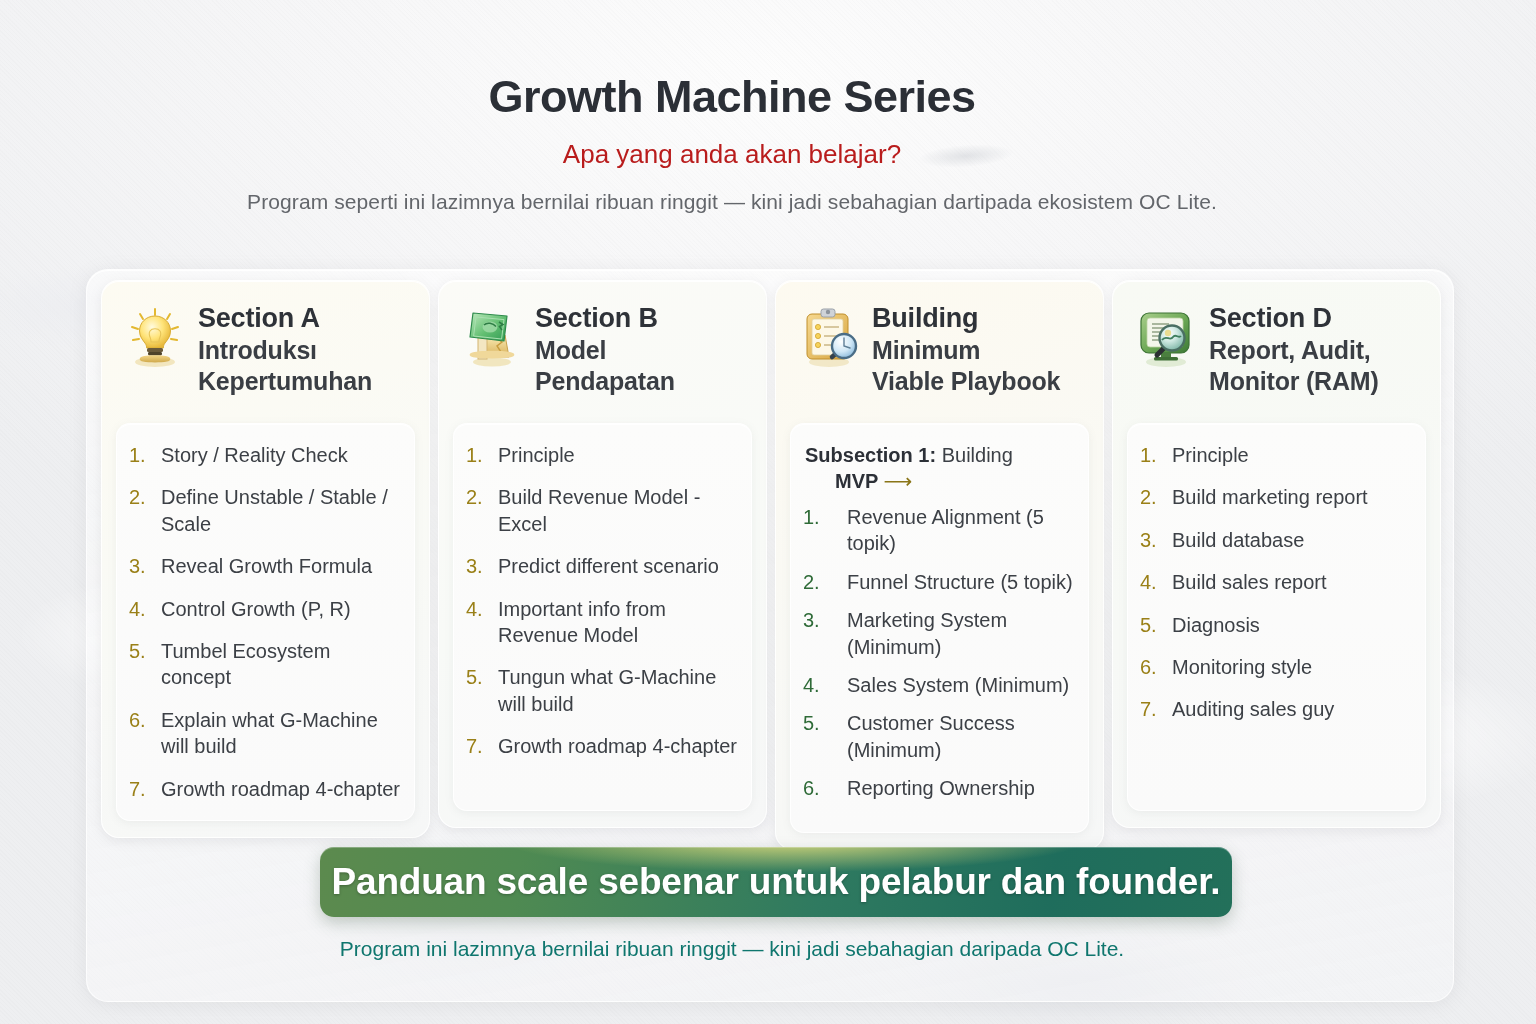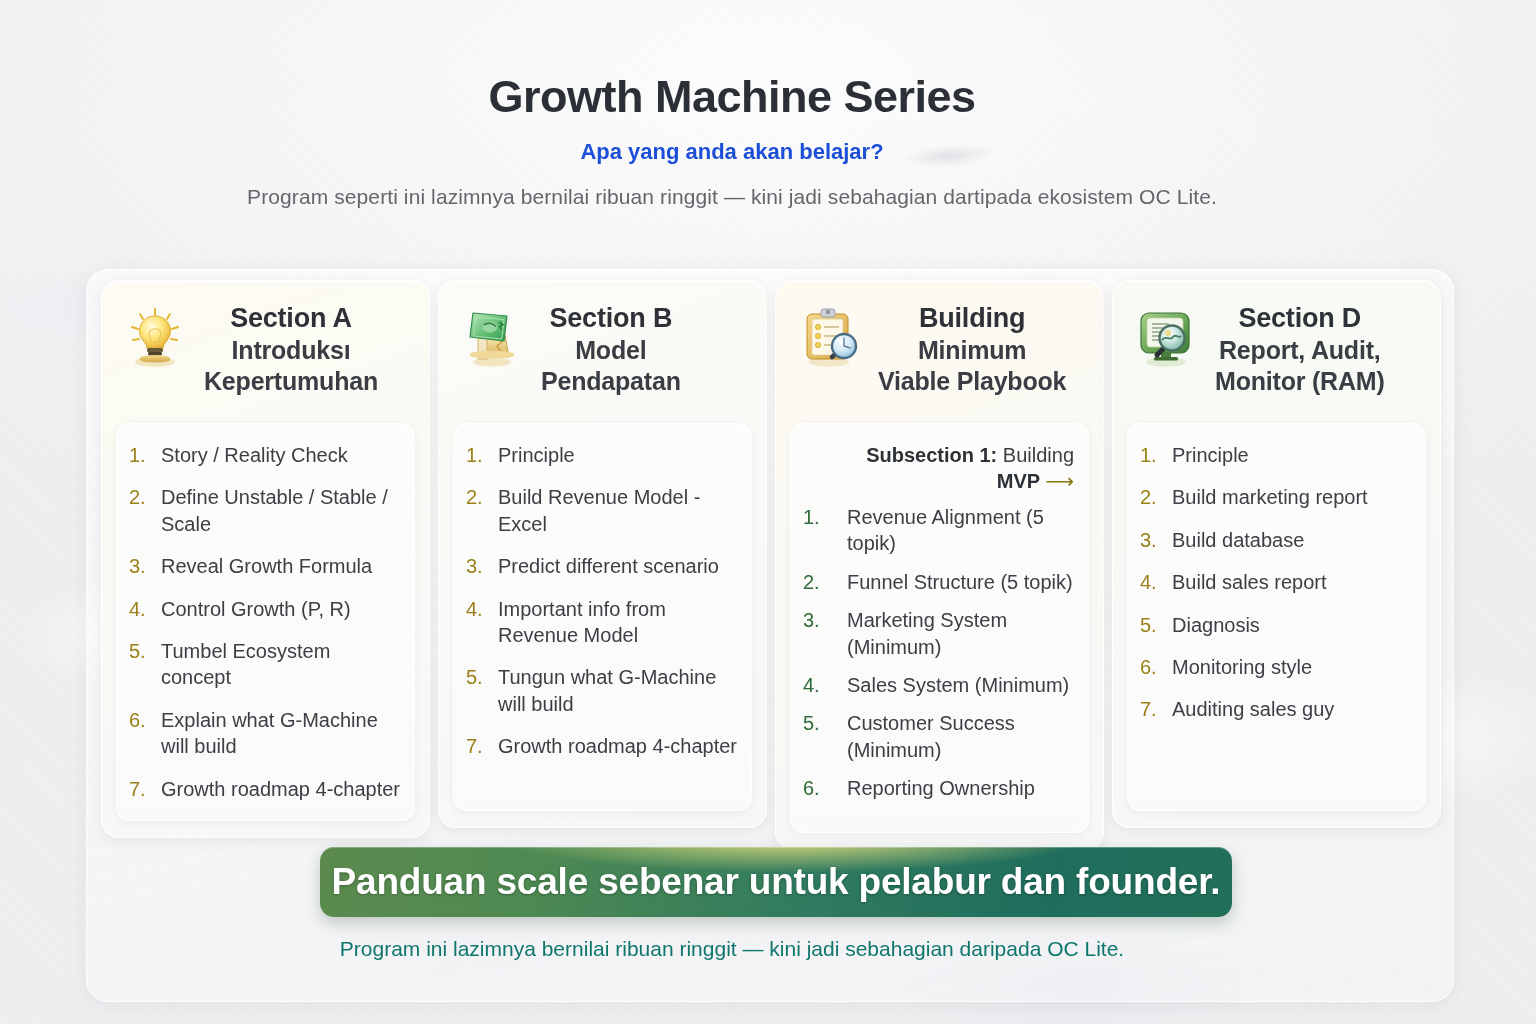--- a/index.html
+++ b/index.html
@@ -32,23 +32,23 @@
   .header { text-align: center; padding-top: 42px; }
   .title {
     font-size: 45px;
     font-weight: bold;
     color: #2b2f36;
     letter-spacing: -0.5px;
     text-shadow: 0 1px 2px rgba(255,255,255,.9);
   }
   .subtitle {
     margin-top: 16px;
-    font-size: 22px;
-    color: #1d4ed8;
-    font-weight: 700;
+    font-size: 26px;
+    color: #b91c1c;
+    font-weight: 400;
     position: relative;
     display: inline-block;
   }
   .subtitle-smudge {
     position: absolute;
     right: -112px; top: 6px;
     width: 94px; height: 22px;
     background: radial-gradient(ellipse at 50% 50%, rgba(205,208,213,.55), rgba(205,208,213,0) 72%);
     border-radius: 50%;
     transform: rotate(-4deg);
@@ -92,24 +92,23 @@
     flex-direction: column;
   }
   .card.tint-a { background: linear-gradient(160deg, #fdfbf2 0%, #f9faf6 55%, #f6f7f7 100%); }
   .card.tint-b { background: linear-gradient(160deg, #fbfbf7 0%, #f8faf7 55%, #f6f7f7 100%); }
   .card.tint-c { background: linear-gradient(160deg, #fdfaf0 0%, #f9f9f5 55%, #f6f7f7 100%); }
   .card.tint-d { background: linear-gradient(160deg, #f8faf4 0%, #f7f9f6 55%, #f6f7f7 100%); }
 
   .card-head {
     display: flex;
     align-items: flex-start;
-    gap: 16px;
+    gap: 10px;
     padding: 6px 2px 14px 6px;
     min-height: 128px;
-    text-align: center;
   }
   .card-icon {
     width: 66px; height: 66px;
     flex: 0 0 66px;
     position: relative;
     margin-top: 4px;
   }
   .card-icon svg { width: 66px; height: 66px; display: block; }
   .card-icon::after {
     content: "";
@@ -171,21 +170,20 @@
   .num.green  { color: #2f6b38; }
   .txt { flex: 1 1 auto; }
 
   
   .subsection {
     font-size: 20px;
     line-height: 1.3;
     color: #3c4046;
     margin-bottom: 10px;
     padding-left: 2px;
-    text-align: right;
   }
   .subsection b { color: #2c3037; font-weight: bold; }
   .sub-line2 { padding-left: 30px; font-weight: bold; color: #2c3037; }
   .arrow { color: #8a7518; font-weight: normal; }
   .card.tint-c ol.items li { margin-bottom: 12px; }
   .card.tint-c .num { min-width: 34px; }
 
   
   .banner {
     position: absolute;

